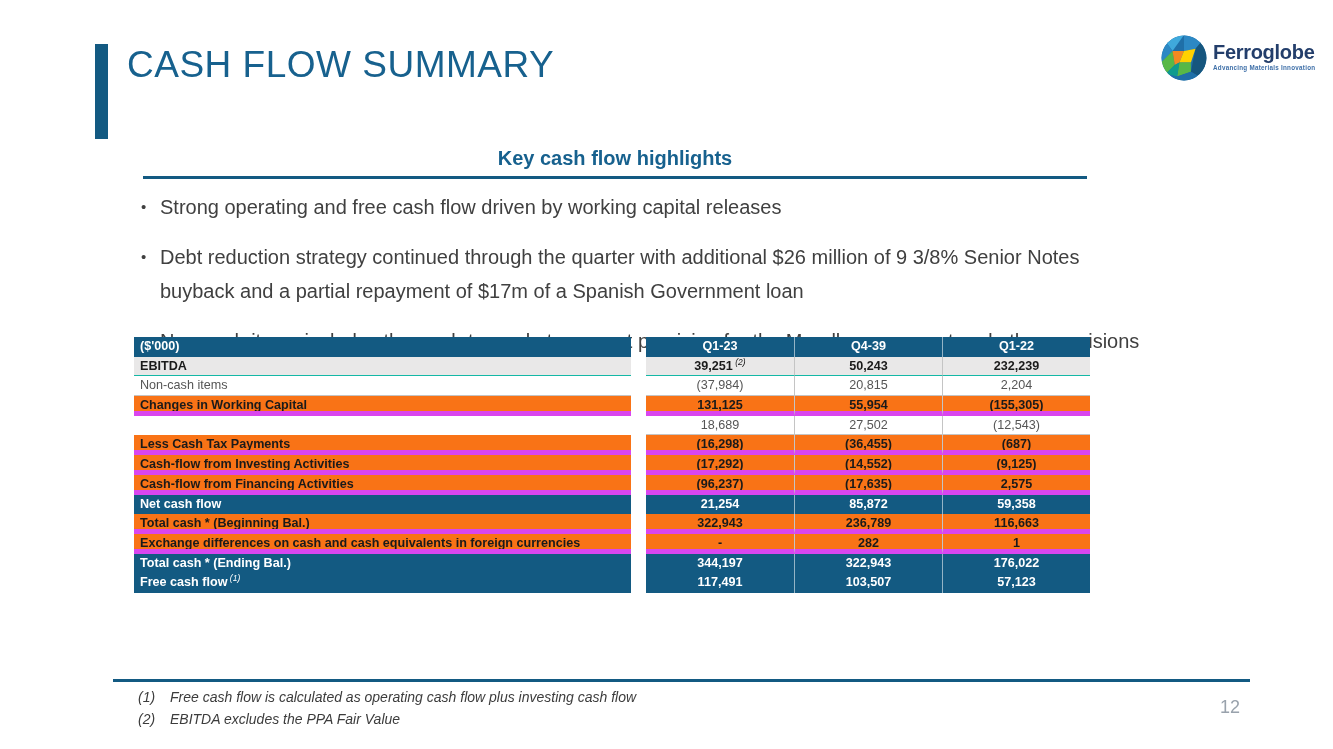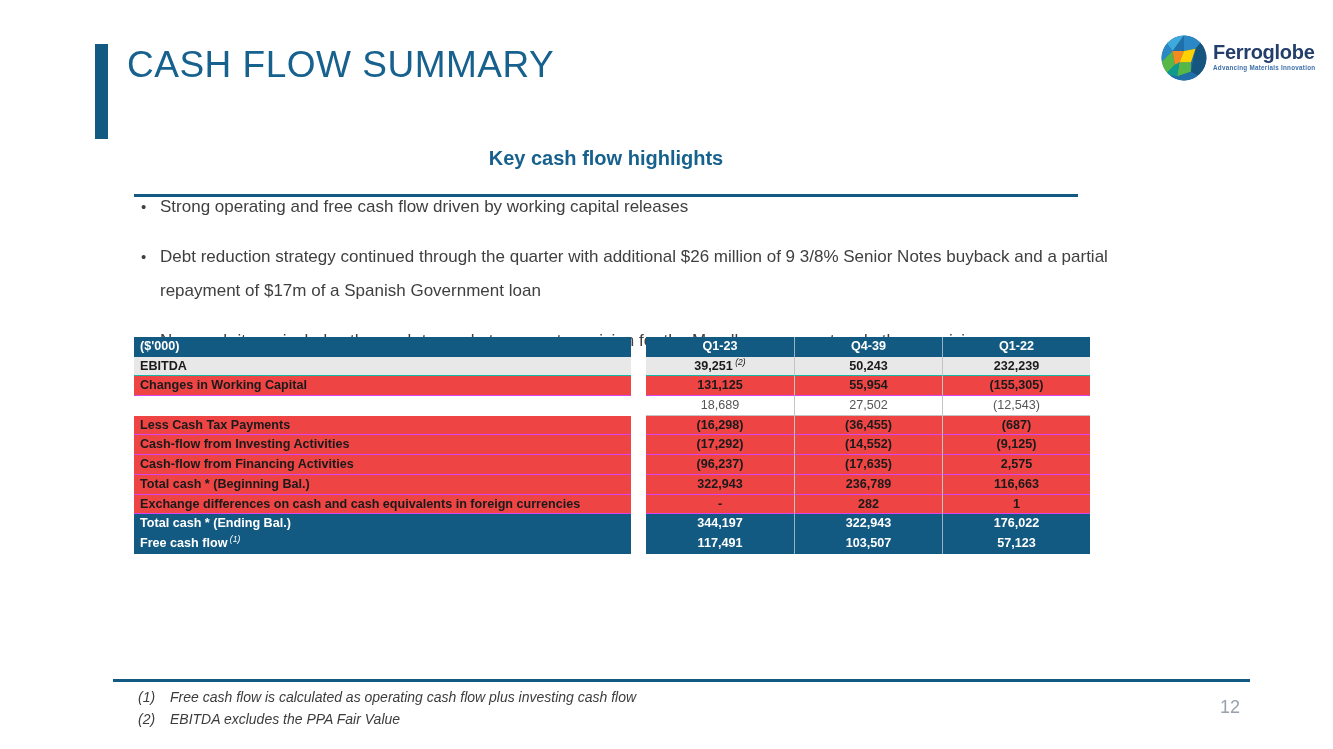--- a/index.html
+++ b/index.html
@@ -14,44 +14,44 @@
     font-size:37px;font-weight:400;letter-spacing:.5px;color:#17618E;
   }
   
   .logo{position:absolute;left:1161px;top:35px;display:flex;align-items:flex-start;gap:6px;}
   .logo svg{width:46px;height:46px;display:block;}
   .logo-text{padding-top:7px;}
   .logo-name{font-size:20px;font-weight:bold;color:#233E6B;line-height:20px;letter-spacing:-.3px;}
   .logo-tagline{font-size:6.3px;font-weight:bold;color:#3E6FA8;letter-spacing:.25px;margin-top:2px;}
   
   .section-heading-wrap{
-    position:absolute;left:134px;top:147px;width:944px;text-align:center;
-    border-bottom:3px solid #135A82;padding-bottom:24px;
+    position:absolute;left:143px;top:147px;width:944px;text-align:center;
+    border-bottom:3px solid #135A82;padding-bottom:6px;
   }
   .section-heading{font-size:20px;font-weight:bold;color:#17618E;}
   
   .bullets{position:absolute;left:138px;top:190px;width:1020px;margin:0;padding:0;list-style:none;}
   .bullets li{
     position:relative;padding-left:22px;margin-bottom:16px;
-    font-size:17px;line-height:34px;color:#404040;
+    font-size:20px;line-height:34px;color:#404040;
   }
   .bullets li::before{content:"\2022";position:absolute;left:3px;top:0;font-size:15px;color:#404040;}
   
   .cf-table{position:absolute;left:134px;top:337px;width:956px;}
   .cf-row{display:grid;grid-template-columns:497px 15px 148px 148px 148px;height:19.7px;box-sizing:border-box;}
   .cell{box-sizing:border-box;height:19.7px;line-height:18.5px;font-size:12.6px;overflow:hidden;white-space:nowrap;}
   .cell.lbl{text-align:left;padding-left:6px;}
   .cell.v{text-align:center;}
   .cell.spacer{background:transparent !important;border:none !important;}
   
   .r-head .cell{background:#135A82;color:#ffffff;font-weight:bold;}
   .r-dark .cell{background:#135A82;color:#ffffff;font-weight:bold;}
   .r-head .cell.v + .cell.v,.r-dark .cell.v + .cell.v{border-left:1px solid rgba(255,255,255,.55);}
   .r-gray .cell{background:#E9E8E8;color:#1A1A1A;font-weight:bold;border-bottom:1px solid #14b8a6;}
-  .r-bold .cell{background:#ef4444;color:#1A1A1A;font-weight:bold;border-bottom:1px solid #d946ef;}
+  .r-bold .cell{background:#f97316;color:#1A1A1A;font-weight:bold;border-bottom:5px solid #d946ef;}
   .r-plain .cell,.r-indent .cell{background:#ffffff;color:#555555;font-weight:normal;border-bottom:1px solid #C4C4C4;}
   .r-indent .cell.lbl{padding-left:34px;margin-top:24px;}
   .r-gray .cell.v + .cell.v,.r-bold .cell.v + .cell.v,
   .r-plain .cell.v + .cell.v,.r-indent .cell.v + .cell.v{border-left:1px solid #C4C4C4;}
   .cell sup{font-size:8.5px;font-style:italic;font-weight:normal;vertical-align:super;line-height:0;}
   
   .footer-line{position:absolute;left:113px;top:679px;width:1137px;height:2.5px;background:#135A82;}
   .footnotes{position:absolute;left:138px;top:686px;}
   .footnote{font-size:14px;font-style:italic;color:#3C3C3C;line-height:22px;}
   .footnote .fn-num{display:inline-block;width:32px;}
@@ -110,20 +110,27 @@
         <div class="cell v">Q4-39</div>
         <div class="cell v">Q1-22</div>
       </div>
       <div class="cf-row r-gray">
         <div class="cell lbl">EBITDA</div>
         <div class="cell spacer"></div>
         <div class="cell v">39,251<sup> (2)</sup></div>
         <div class="cell v">50,243</div>
         <div class="cell v">232,239</div>
       </div>
+      <div class="cf-row r-plain">
+        <div class="cell lbl">Non-cash items</div>
+        <div class="cell spacer"></div>
+        <div class="cell v">(37,984)</div>
+        <div class="cell v">20,815</div>
+        <div class="cell v">2,204</div>
+      </div>
       <div class="cf-row r-bold">
         <div class="cell lbl">Changes in Working Capital</div>
         <div class="cell spacer"></div>
         <div class="cell v">131,125</div>
         <div class="cell v">55,954</div>
         <div class="cell v">(155,305)</div>
       </div>
       <div class="cf-row r-indent">
         <div class="cell lbl">CO2 and Others</div>
         <div class="cell spacer"></div>
@@ -144,20 +151,27 @@
         <div class="cell v">(17,292)</div>
         <div class="cell v">(14,552)</div>
         <div class="cell v">(9,125)</div>
       </div>
       <div class="cf-row r-bold">
         <div class="cell lbl">Cash-flow from Financing Activities</div>
         <div class="cell spacer"></div>
         <div class="cell v">(96,237)</div>
         <div class="cell v">(17,635)</div>
         <div class="cell v">2,575</div>
+      </div>
+      <div class="cf-row r-dark">
+        <div class="cell lbl">Net cash flow</div>
+        <div class="cell spacer"></div>
+        <div class="cell v">21,254</div>
+        <div class="cell v">85,872</div>
+        <div class="cell v">59,358</div>
       </div>
       <div class="cf-row r-bold">
         <div class="cell lbl">Total cash * (Beginning Bal.)</div>
         <div class="cell spacer"></div>
         <div class="cell v">322,943</div>
         <div class="cell v">236,789</div>
         <div class="cell v">116,663</div>
       </div>
       <div class="cf-row r-bold">
         <div class="cell lbl">Exchange differences on cash and cash equivalents in foreign currencies</div>

